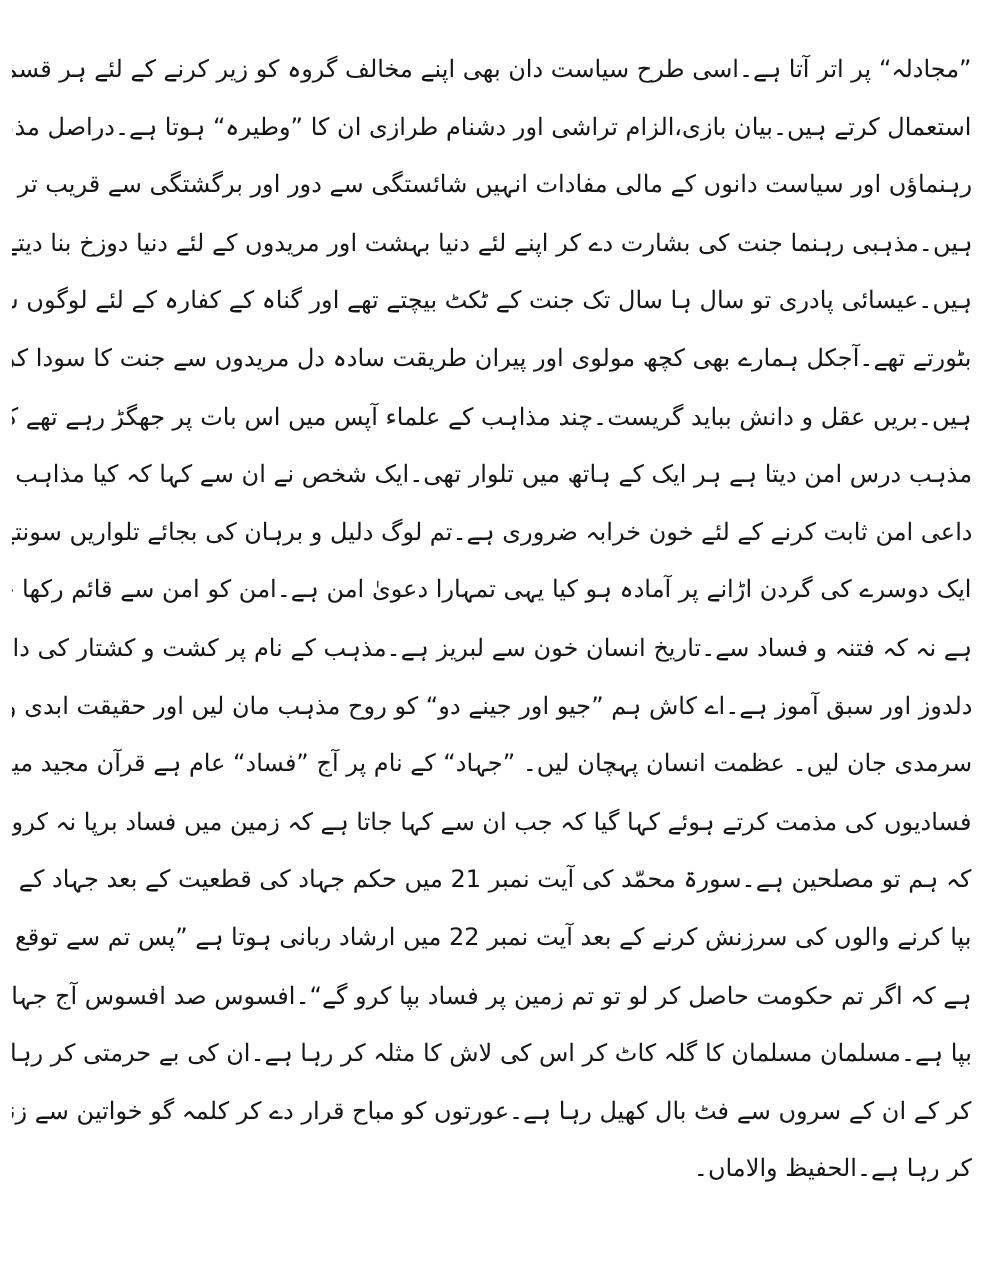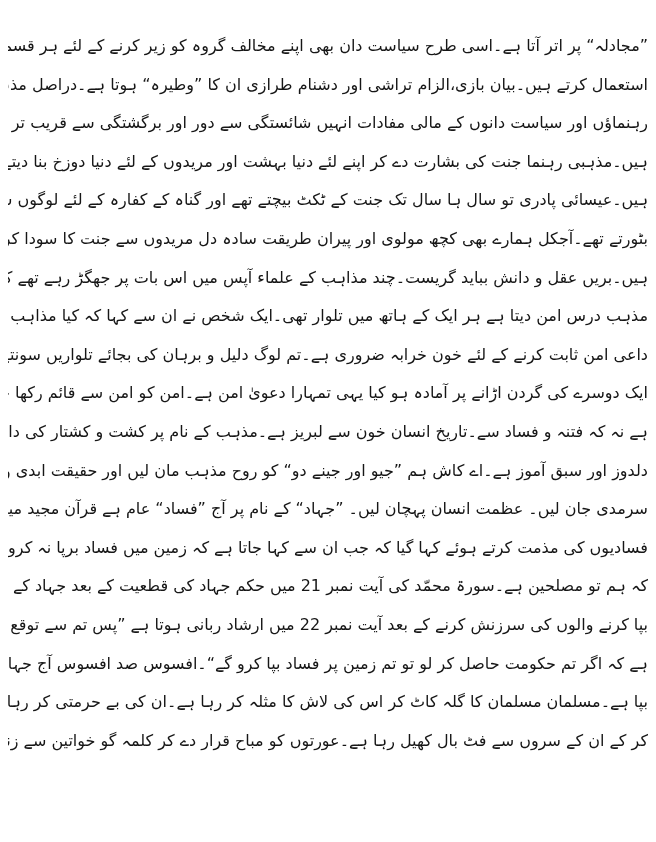--- a/index.html
+++ b/index.html
@@ -53,14 +53,15 @@
     <div class="line">ایک دوسرے کی گردن اڑانے پر آمادہ ہو کیا یہی تمہارا دعویٰ امن ہے۔امن کو امن سے قائم رکھا جا سکتا</div>
     <div class="line">ہے نہ کہ فتنہ و فساد سے۔تاریخ انسان خون سے لبریز ہے۔مذہب کے نام پر کشت و کشتار کی داستان</div>
     <div class="line">دلدوز اور سبق آموز ہے۔اے کاش ہم ”جیو اور جینے دو“ کو روح مذہب مان لیں اور حقیقت ابدی و</div>
     <div class="line">سرمدی جان لیں۔ عظمت انسان پہچان لیں۔ ”جہاد“ کے نام پر آج ”فساد“ عام ہے قرآن مجید میں ان</div>
     <div class="line">فسادیوں کی مذمت کرتے ہوئے کہا گیا کہ جب ان سے کہا جاتا ہے کہ زمین میں فساد برپا نہ کرو تو کہتے ہیں</div>
     <div class="line">کہ ہم تو مصلحین ہے۔سورۃ محمّد کی آیت نمبر 21 میں حکم جہاد کی قطعیت کے بعد جہاد کے نام پر فساد و فتنہ</div>
     <div class="line">بپا کرنے والوں کی سرزنش کرنے کے بعد آیت نمبر 22 میں ارشاد ربانی ہوتا ہے ”پس تم سے توقع یہی</div>
     <div class="line">ہے کہ اگر تم حکومت حاصل کر لو تو تم زمین پر فساد بپا کرو گے“۔افسوس صد افسوس آج جہاد کے نام پر فساد</div>
     <div class="line">بپا ہے۔مسلمان مسلمان کا گلہ کاٹ کر اس کی لاش کا مثلہ کر رہا ہے۔ان کی بے حرمتی کر رہا ہے۔انہیں ذبح</div>
     <div class="line">کر کے ان کے سروں سے فٹ بال کھیل رہا ہے۔عورتوں کو مباح قرار دے کر کلمہ گو خواتین سے زنا بالجبر</div>
+    <div class="line last">کر رہا ہے۔الحفیظ والاماں۔</div>
   </div>
 </div>
 
 </body></html>

